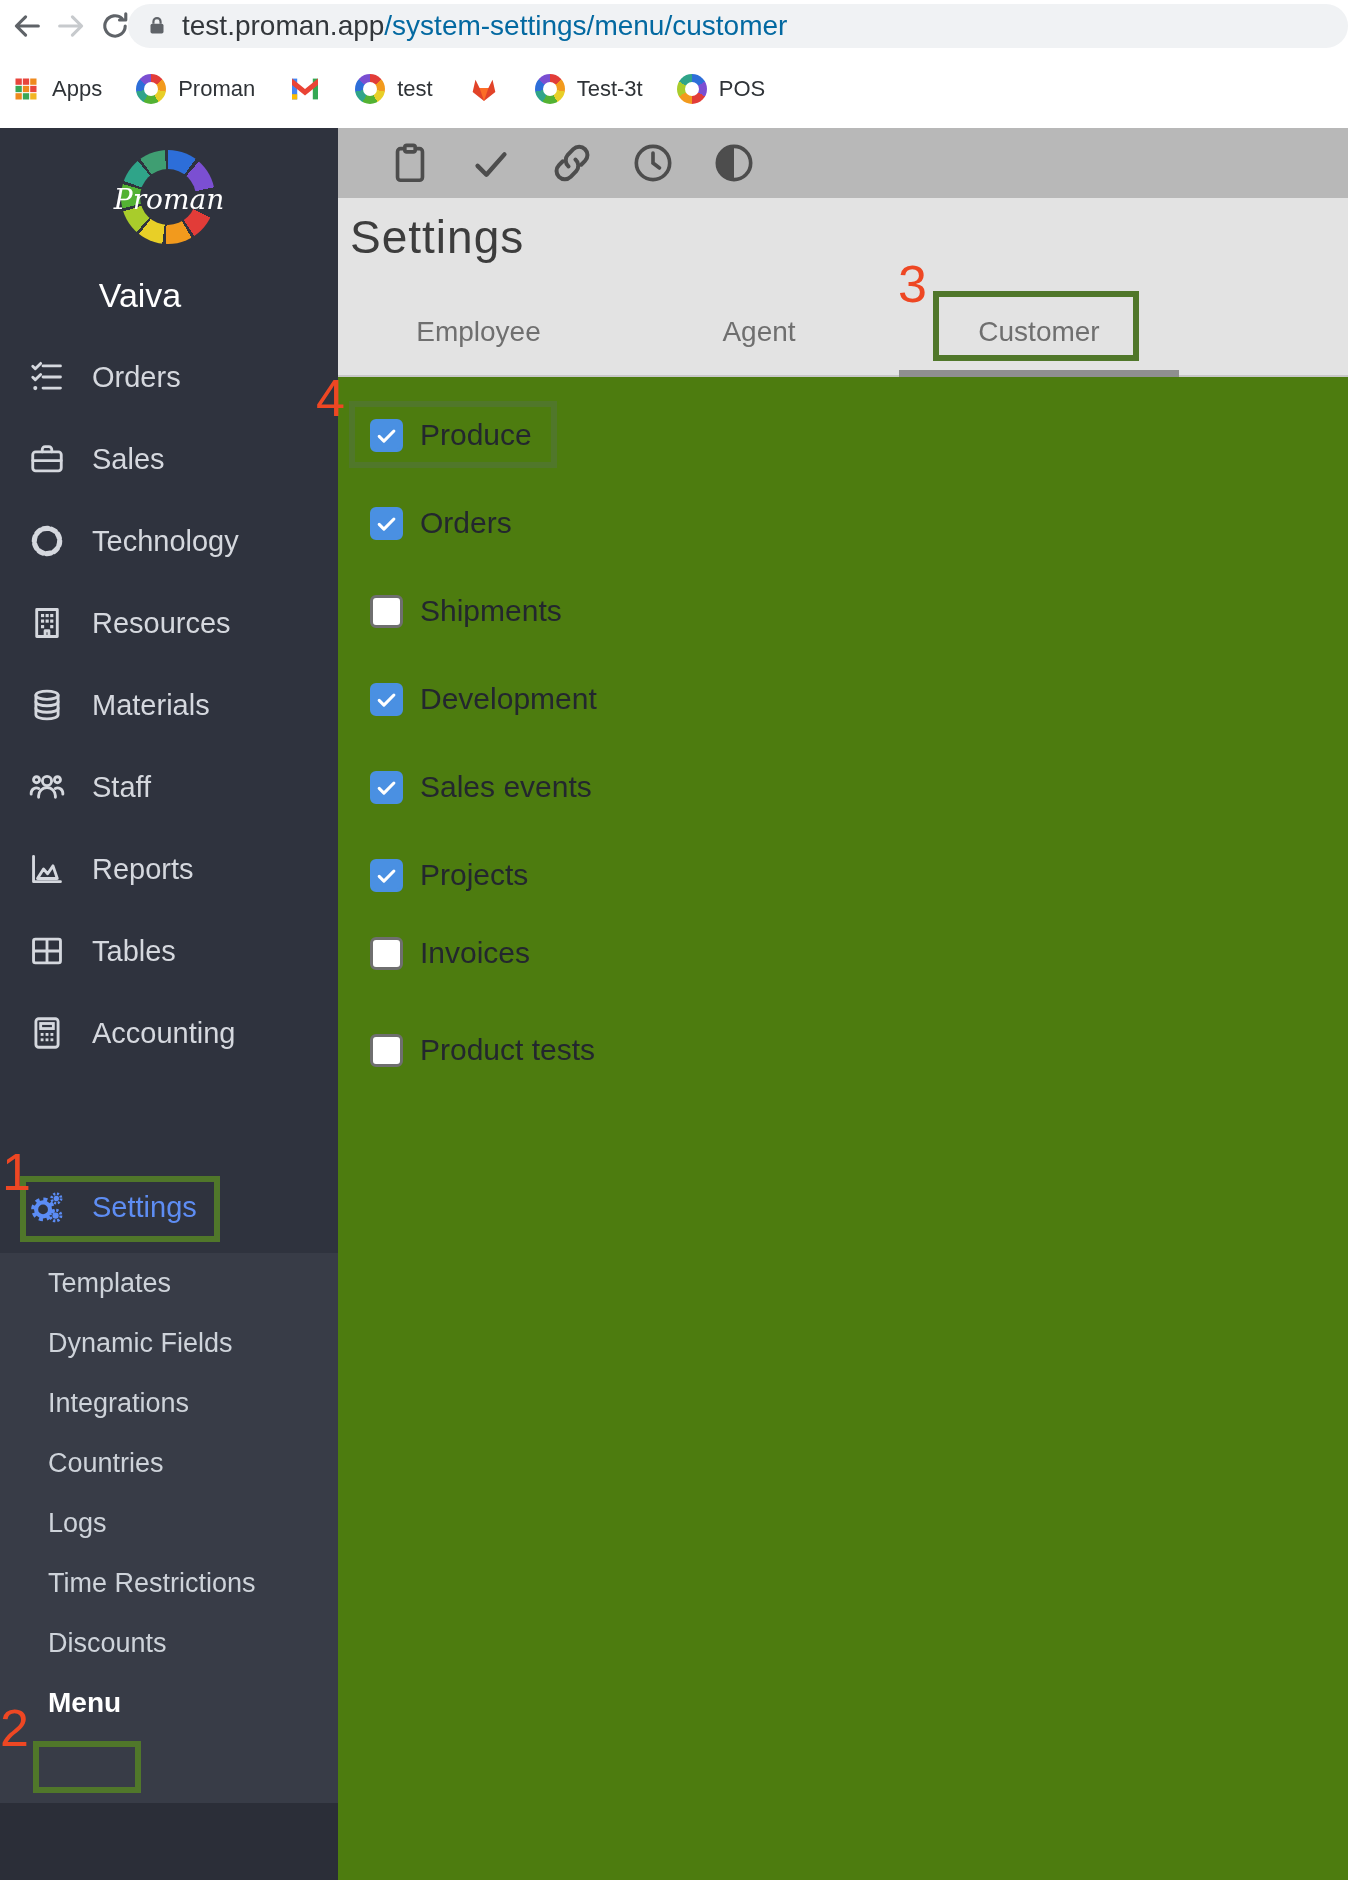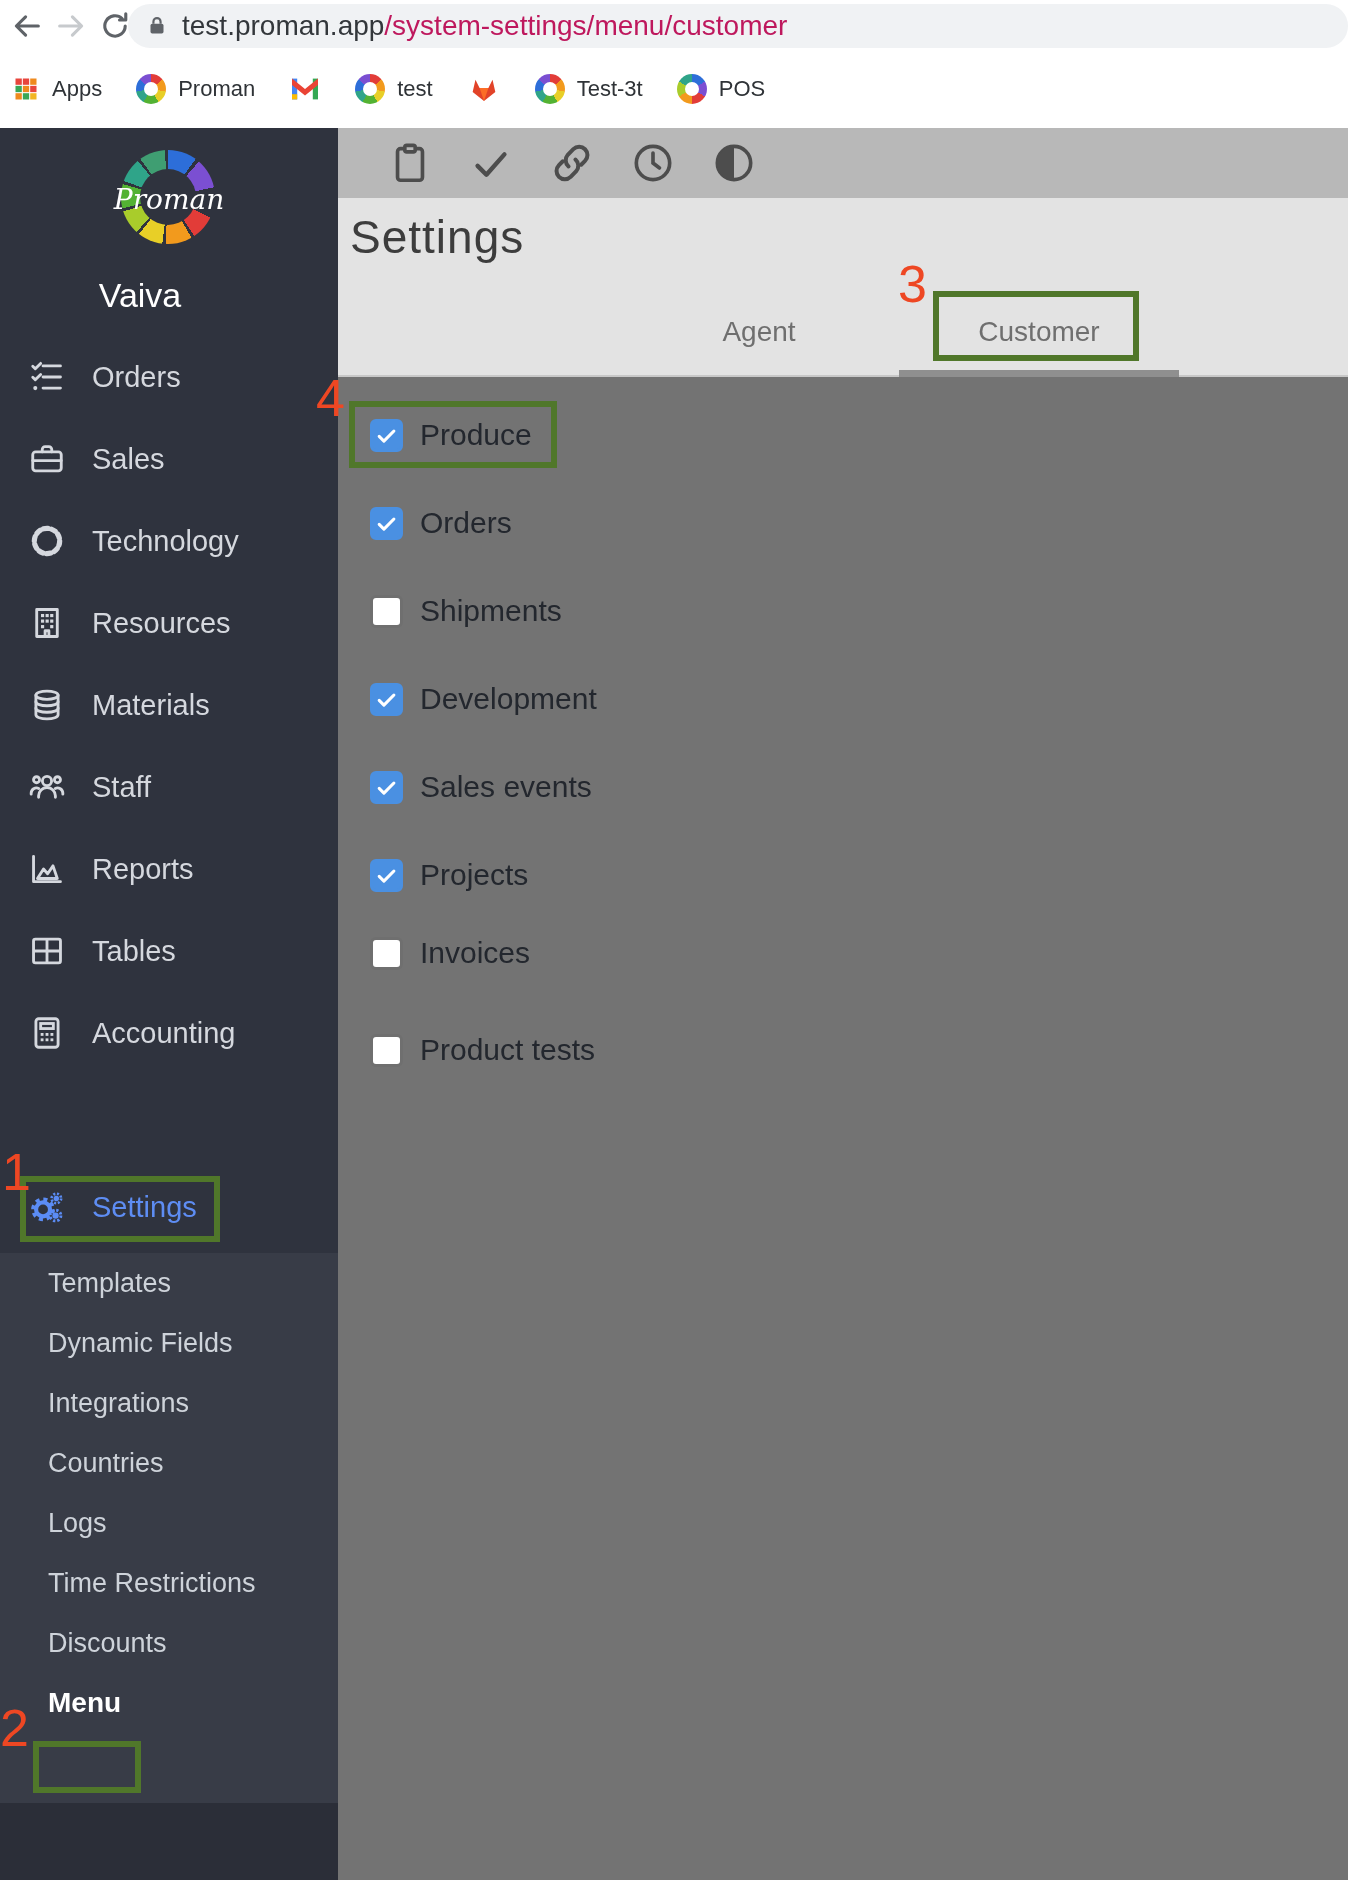--- a/index.html
+++ b/index.html
@@ -7,21 +7,21 @@
        font-family:"Liberation Sans",sans-serif;-webkit-font-smoothing:antialiased;}
   svg{display:block;}
 
   
   .chrome{position:absolute;left:0;top:0;width:1348px;height:128px;background:#fff;}
   .navrow{position:absolute;left:0;top:0;width:1348px;height:52px;display:flex;align-items:center;}
   .navbtn{width:34px;height:34px;margin-left:10px;flex:0 0 auto;}
   .urlpill{position:absolute;left:128px;top:4px;right:0;height:44px;border-radius:22px;
            background:#f0f2f4;display:flex;align-items:center;padding-left:16px;}
   .urltext{font-size:28px;color:#33373b;margin-left:12px;white-space:nowrap;}
-  .urltext .path{color:#be185d;}
+  .urltext .path{color:#0369a1;}
   .bmrow{position:absolute;left:12px;top:56px;height:66px;display:flex;align-items:center;gap:34px;}
   .bm{display:flex;align-items:center;gap:12px;font-size:22px;color:#2f3337;}
   .ring{width:30px;height:30px;border-radius:50%;position:relative;flex:0 0 auto;}
   .ring::after{content:'';position:absolute;inset:8px;border-radius:50%;background:#fff;}
 
   
   .sidebar{position:absolute;left:0;top:128px;width:338px;height:1752px;background:#2f333e;}
   .logo{position:absolute;left:121px;top:22px;width:94px;height:94px;border-radius:50%;
     background:conic-gradient(from 0deg,
       #2d6ed9 0deg 36deg,#2f333e 36deg 41deg,#7b4fd2 41deg 78deg,#2f333e 78deg 116deg,
@@ -51,21 +51,21 @@
   .toolbar{position:absolute;left:0;top:0;width:1010px;height:70px;background:#b8b8b8;
            display:flex;align-items:center;padding-left:49px;gap:35px;box-sizing:border-box;}
   .tbicon{width:46px;height:46px;flex:0 0 auto;}
   .header{position:absolute;left:0;top:70px;width:1010px;height:179px;background:#e3e3e3;
           border-bottom:2px solid #c8c8c8;box-sizing:border-box;}
   .title{position:absolute;left:12px;top:12px;font-size:46px;font-weight:300;color:#3d3d3d;letter-spacing:1px;}
   .tab{position:absolute;top:108px;height:52px;display:flex;align-items:center;justify-content:center;
        font-size:28px;color:#6f6f6f;cursor:pointer;}
   .tab-0{left:0;width:281px;} .tab-1{left:281px;width:280px;} .tab-2{left:561px;width:280px;}
   .indicator{position:absolute;left:561px;bottom:-2px;width:280px;height:7px;background:#8f8f8f;}
-  .content{position:absolute;left:0;top:249px;width:1010px;height:1503px;background:#737373;}
+  .content{position:absolute;left:0;top:249px;width:1010px;height:1503px;background:#4d7c0f;}
   .cbrow{position:absolute;left:32px;height:34px;display:flex;align-items:center;gap:17px;}
   .cb{width:33px;height:33px;border-radius:6px;border:3px solid #6f6f6f;background:#fff;
       box-sizing:border-box;display:flex;align-items:center;justify-content:center;cursor:pointer;}
   .cb .tick{display:none;}
   .cb.checked{background:#4a90e2;border-color:#4a90e2;}
   .cb.checked .tick{display:block;}
   .cblabel{font-size:30px;color:#23272e;cursor:pointer;}
 
   
   .anno-box{position:absolute;border:6px solid #50772a;box-sizing:border-box;pointer-events:none;}
@@ -295,20 +295,23 @@
         <path d="M12 6.8V12l3.4 2.6"></path>
       </svg>
     <svg class="tbicon" viewBox="0 0 24 24" fill="none" stroke="#4d4d4d" stroke-width="1.9">
       <circle cx="12" cy="12" r="8.7"></circle>
         <path d="M12 3.3a8.7 8.7 0 0 0 0 17.4z" fill="#4d4d4d" stroke="none"></path>
       </svg>
   </div>
 
   <div class="header">
     <div class="title">Settings</div>
+    <div class="tab tab-0">
+        <span>Employee</span>
+      </div>
     <div class="tab tab-1">
         <span>Agent</span>
       </div>
     <div class="tab tab-2">
         <span>Customer</span>
       </div>
     <div class="indicator"></div>
   </div>
 
   <div class="content">

